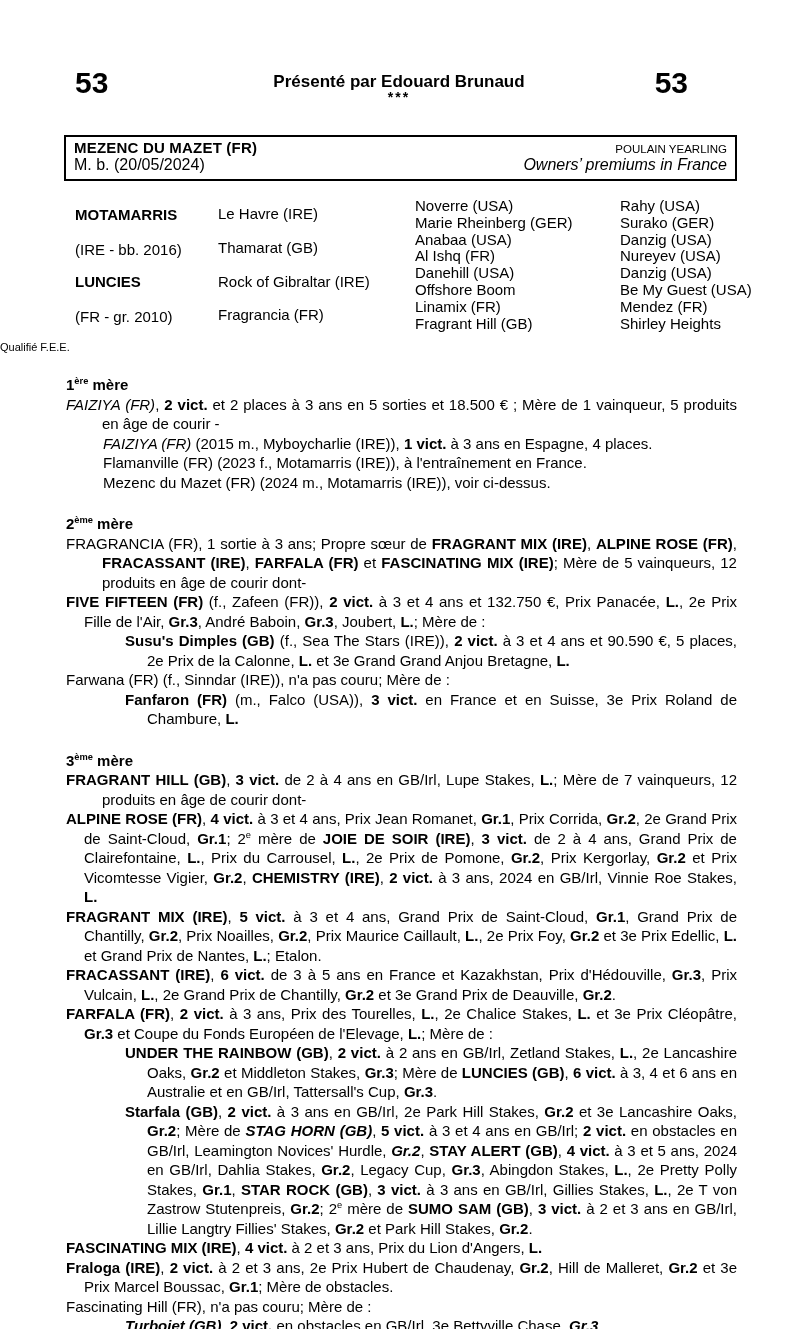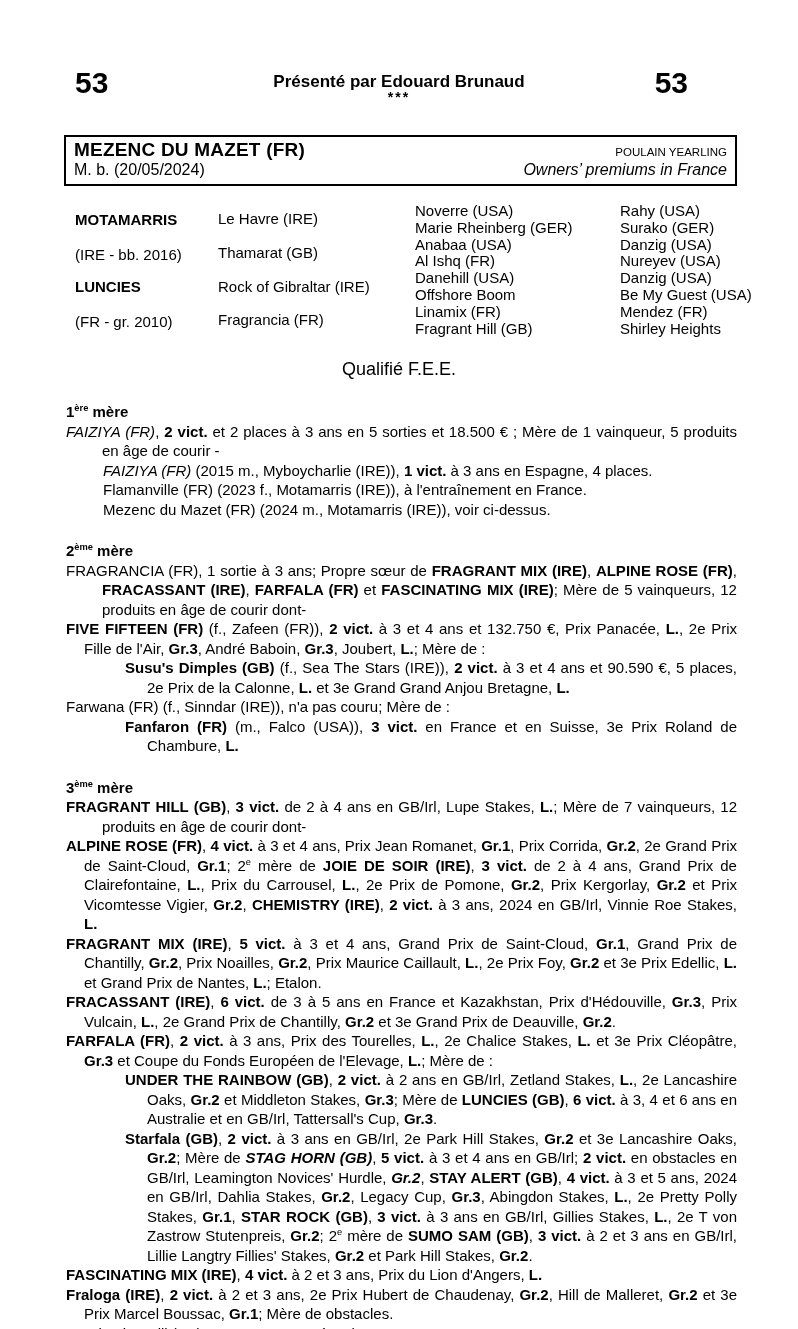--- a/index.html
+++ b/index.html
@@ -15,37 +15,37 @@
   .pageno.left{left:75px;}
   .pageno.right{right:110px;}
   .presenter-wrap{text-align:center;line-height:1;}
   .presenter{font-size:17px;font-weight:bold;line-height:20px;}
   .stars{font-size:14px;font-weight:bold;line-height:11px;letter-spacing:2px;}
   
   .title-box{
     margin:15px 61px 0 64px;border:2px solid #000;padding:2px 8px 5px 8px;
   }
   .tb-row{display:flex;justify-content:space-between;align-items:baseline;}
-  .tb-name{font-size:19px;font-weight:bold;letter-spacing:.2px;}
+  .tb-name{font-size:15px;font-weight:bold;letter-spacing:.2px;}
   .tb-cat{font-size:11.5px;}
   .tb-desc{font-size:16px;}
   .tb-prem{font-size:16px;font-style:italic;}
   
   .ped{
     margin:17px 40px 0 75px;
     display:grid;
     grid-template-columns:143px 197px 205px 1fr;
     grid-auto-rows:16.8px;
     font-size:15px;
   }
   .ped-cell{display:flex;flex-direction:column;justify-content:center;line-height:16.8px;}
   .ped-parent{line-height:19px;gap:16px;}
   .ped-parent .nm{font-weight:bold;}
   .c1{grid-column:1;}.c2{grid-column:2;}.c3{grid-column:3;}.c4{grid-column:4;}
-  .qualified{margin-top:22px;text-align:center;font-size:18px;}
+  .qualified{margin-top:9px;text-align:left;font-size:11px;}
   
   .content{margin:0 61px 0 66px;font-size:15px;line-height:19.5px;}
   .sec-heading{margin-top:22px;font-weight:bold;font-size:15px;}
   sup{font-size:0.62em;vertical-align:super;line-height:0;}
   .para{margin:0;text-align:justify;}
   .m0{padding-left:36px;text-indent:-36px;}
   .i1{margin-left:37px;}
   .m1{padding-left:18px;text-indent:-18px;}
   .m2{margin-left:59px;padding-left:22px;text-indent:-22px;}
   .b{font-weight:bold;}

